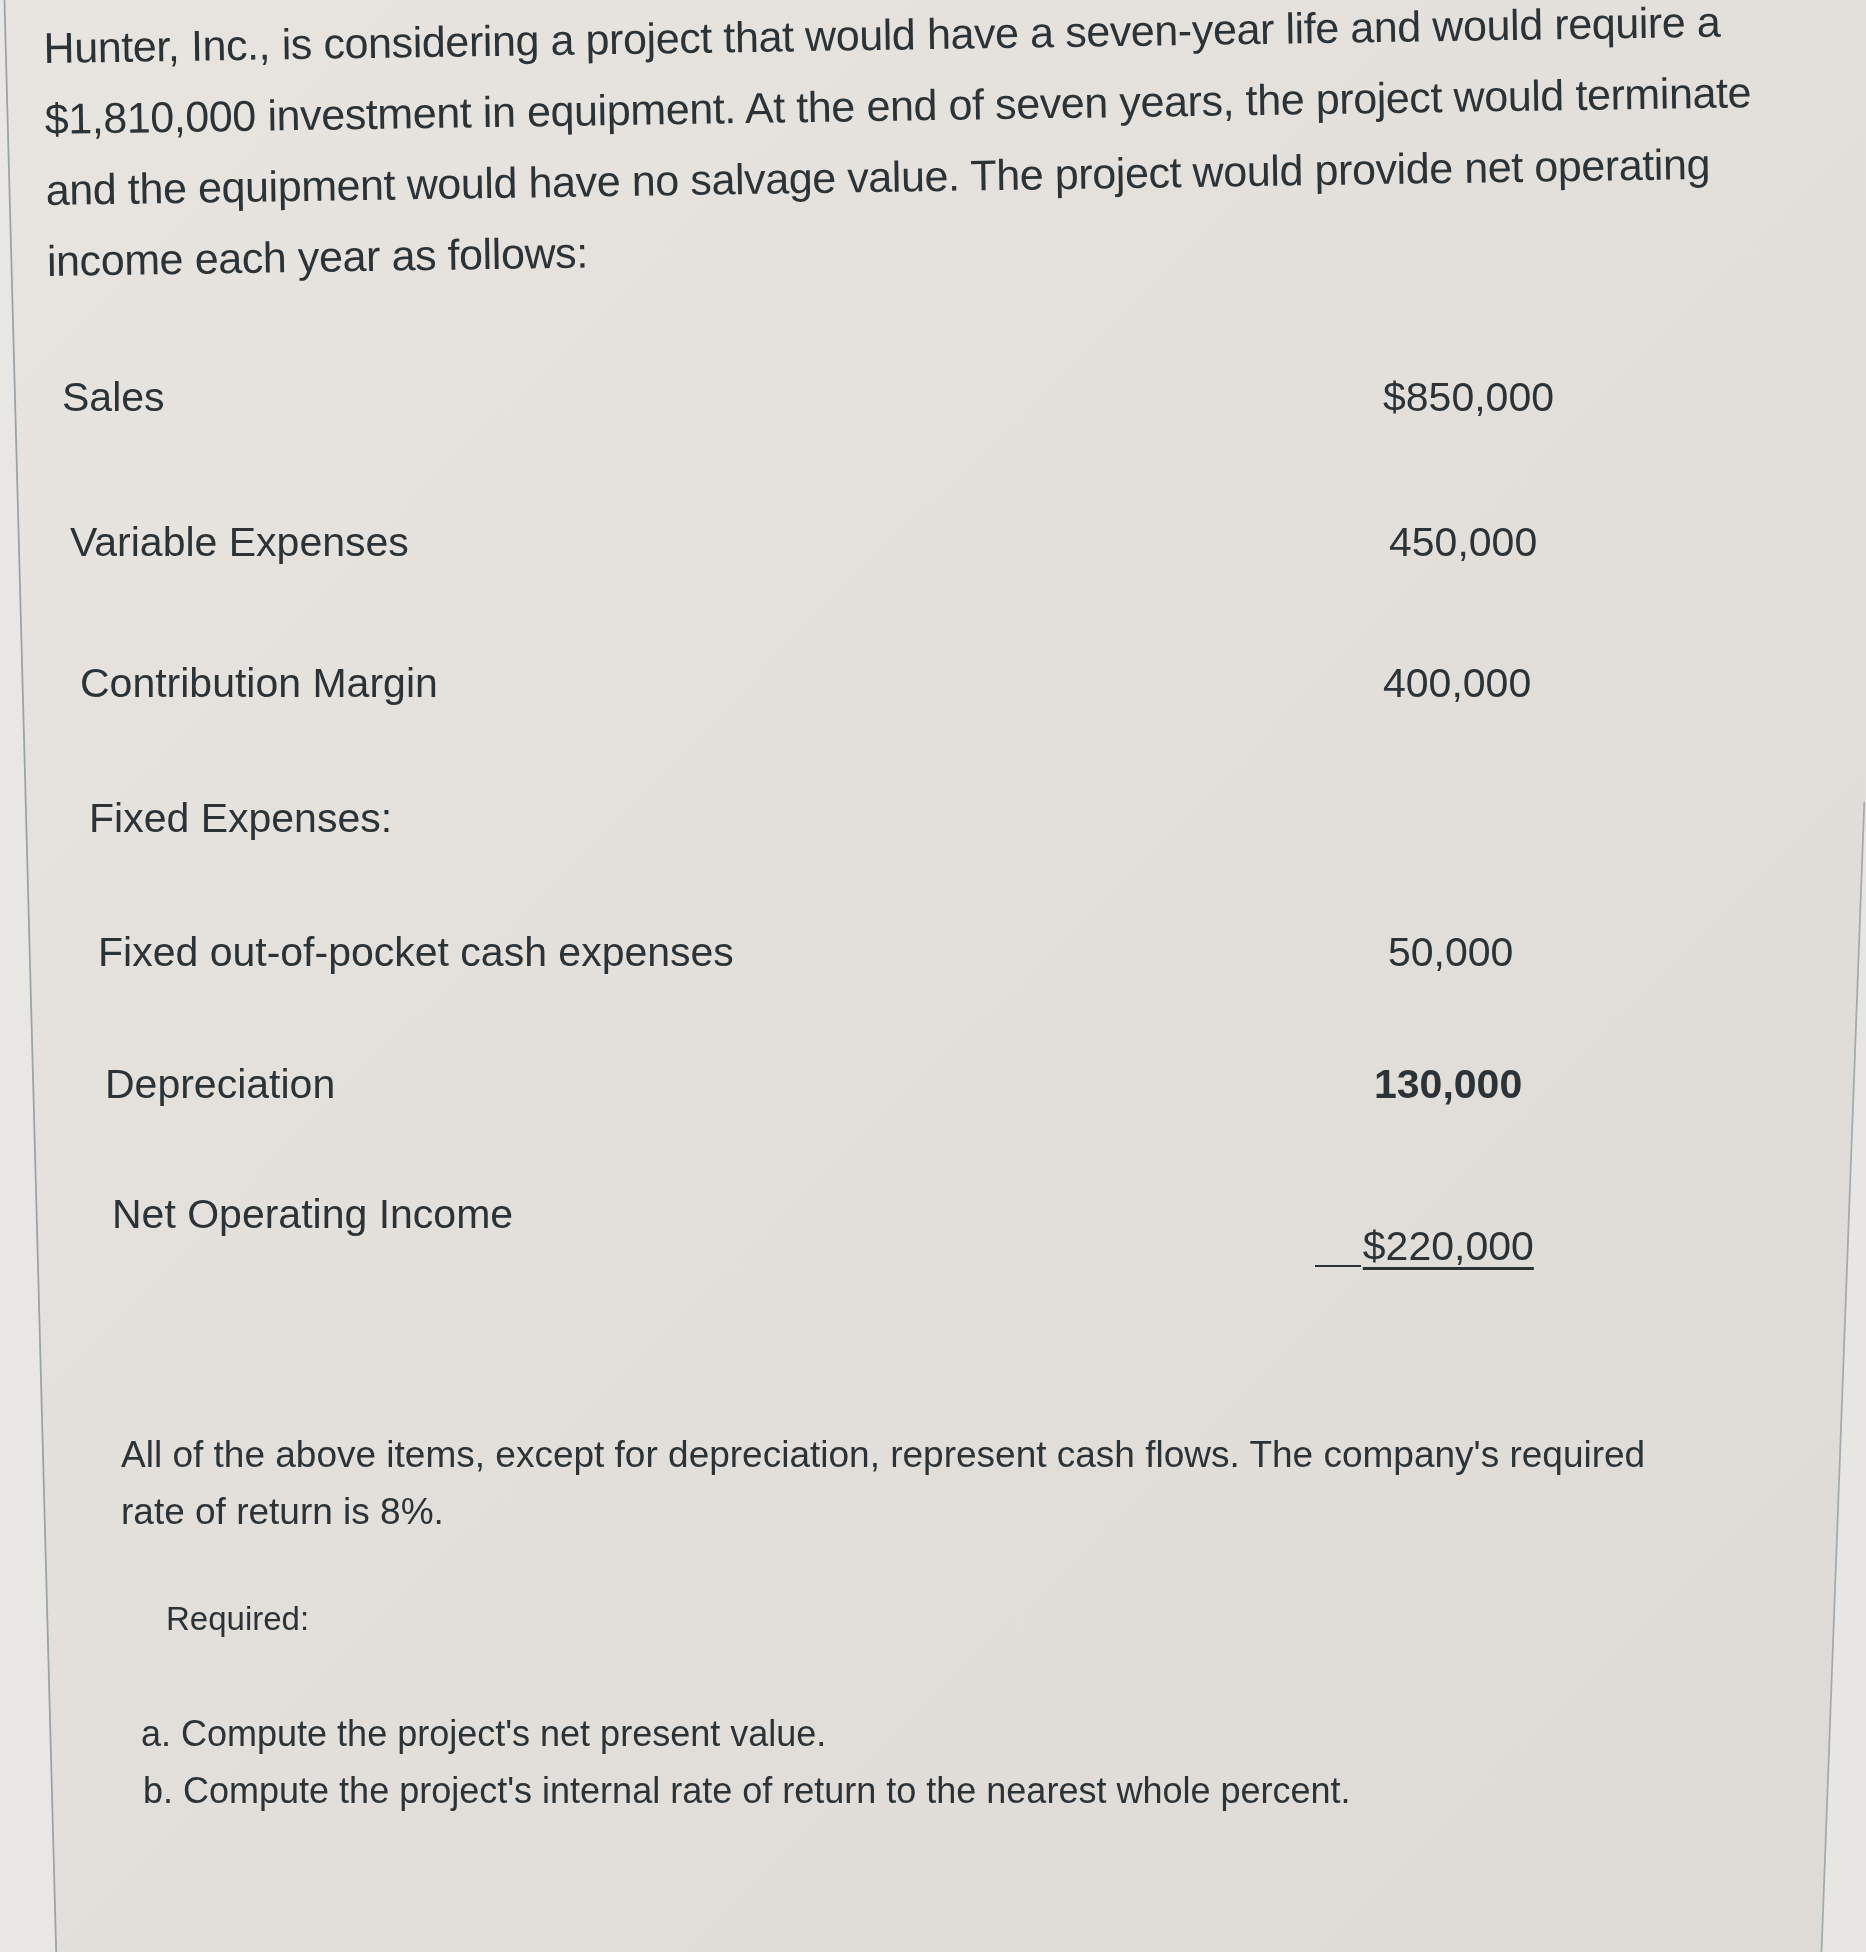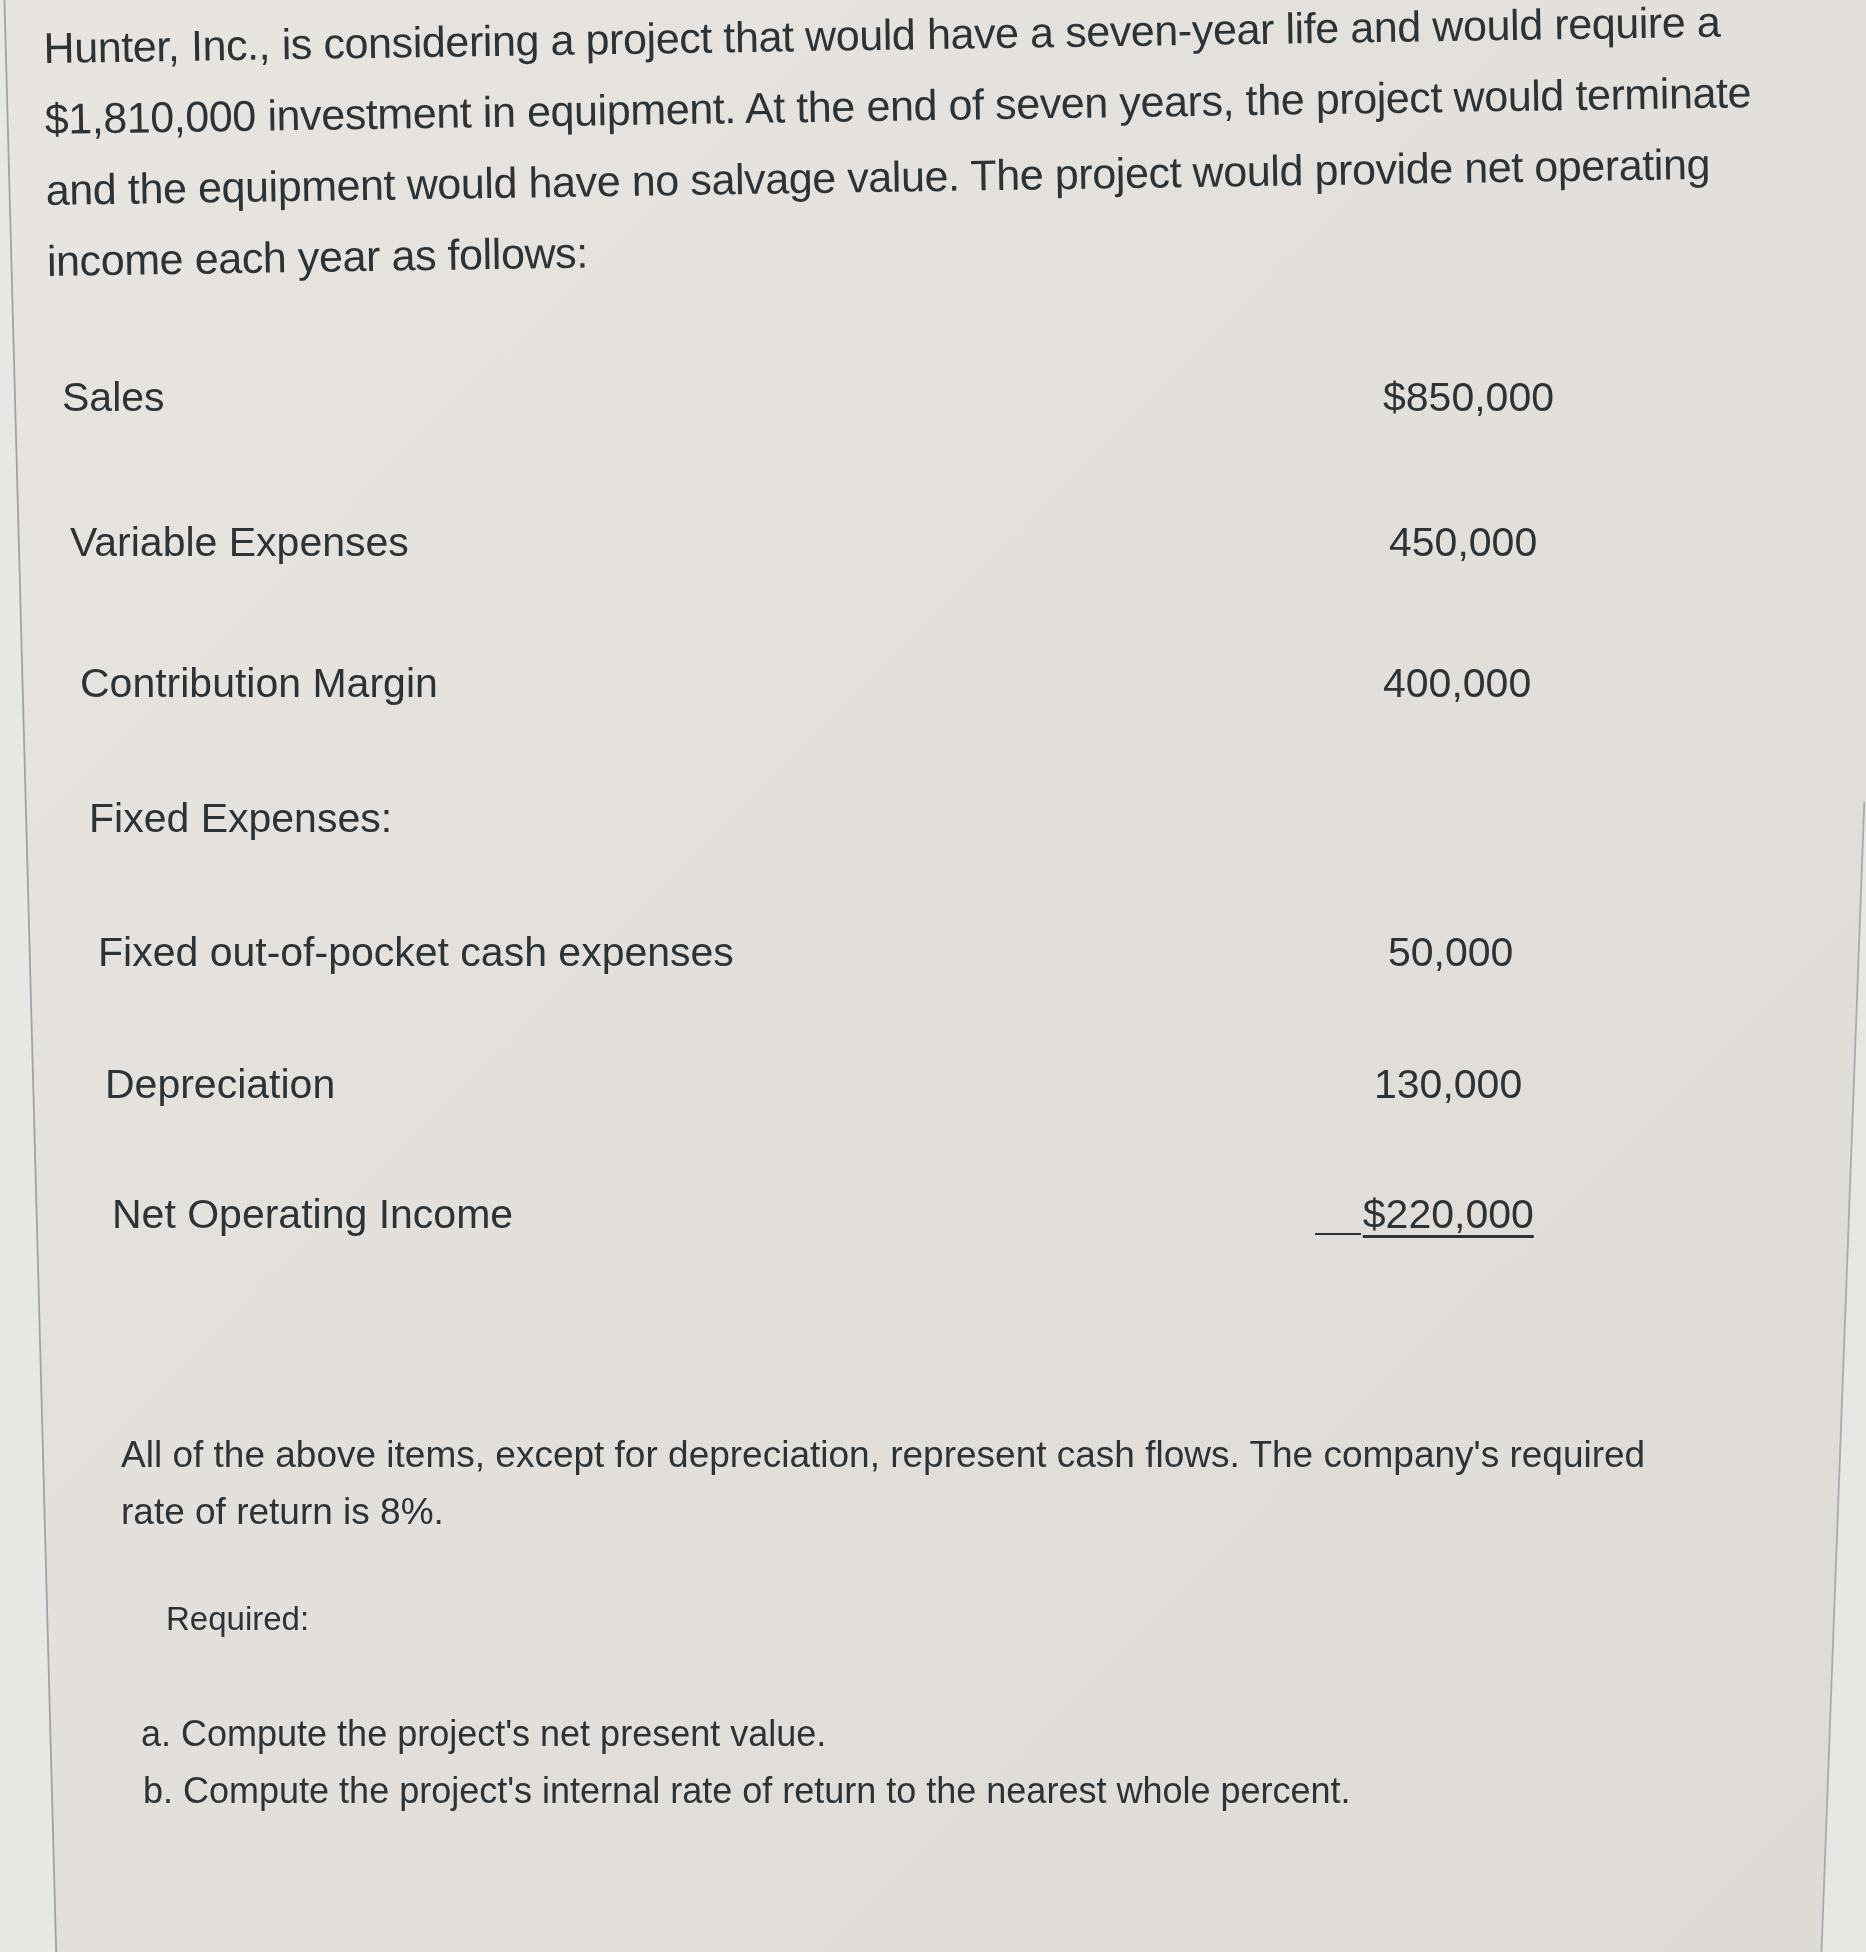--- a/index.html
+++ b/index.html
@@ -145,26 +145,26 @@
     <span class="label">Fixed Expenses:</span>
   </div>
 
   <div class="row" style="left:98px; top:927px; width:1515px;">
     <span class="label">Fixed out-of-pocket cash expenses</span>
     <span class="value" style="left:1290px;">50,000</span>
   </div>
 
   <div class="row" style="left:105px; top:1059px; width:1515px;">
     <span class="label">Depreciation</span>
-    <span class="value" style="left:1269px;">130,000</span>
+    <span class="value" style="left:1269px;font-weight:bold;">130,000</span>
   </div>
 
   <div class="row" style="left:112px; top:1189px; width:1515px;">
     <span class="label">Net Operating Income</span>
-    <span class="value underlined" style="left:1203px;">
+    <span class="value underlined" style="left:1203px;margin-top:32px;">
       <span class="lead-line"></span><span>$220,000</span>
     </span>
   </div>
 
   <div class="para" style="left:121px; top:1426px; width:1693px;">
     <div>All of the above items, except for depreciation, represent cash flows. The company's required</div>
     <div>rate of return is 8%.</div>
   </div>
 
   <div class="required-label" style="left:130px; top:1600px;">Required:</div>

